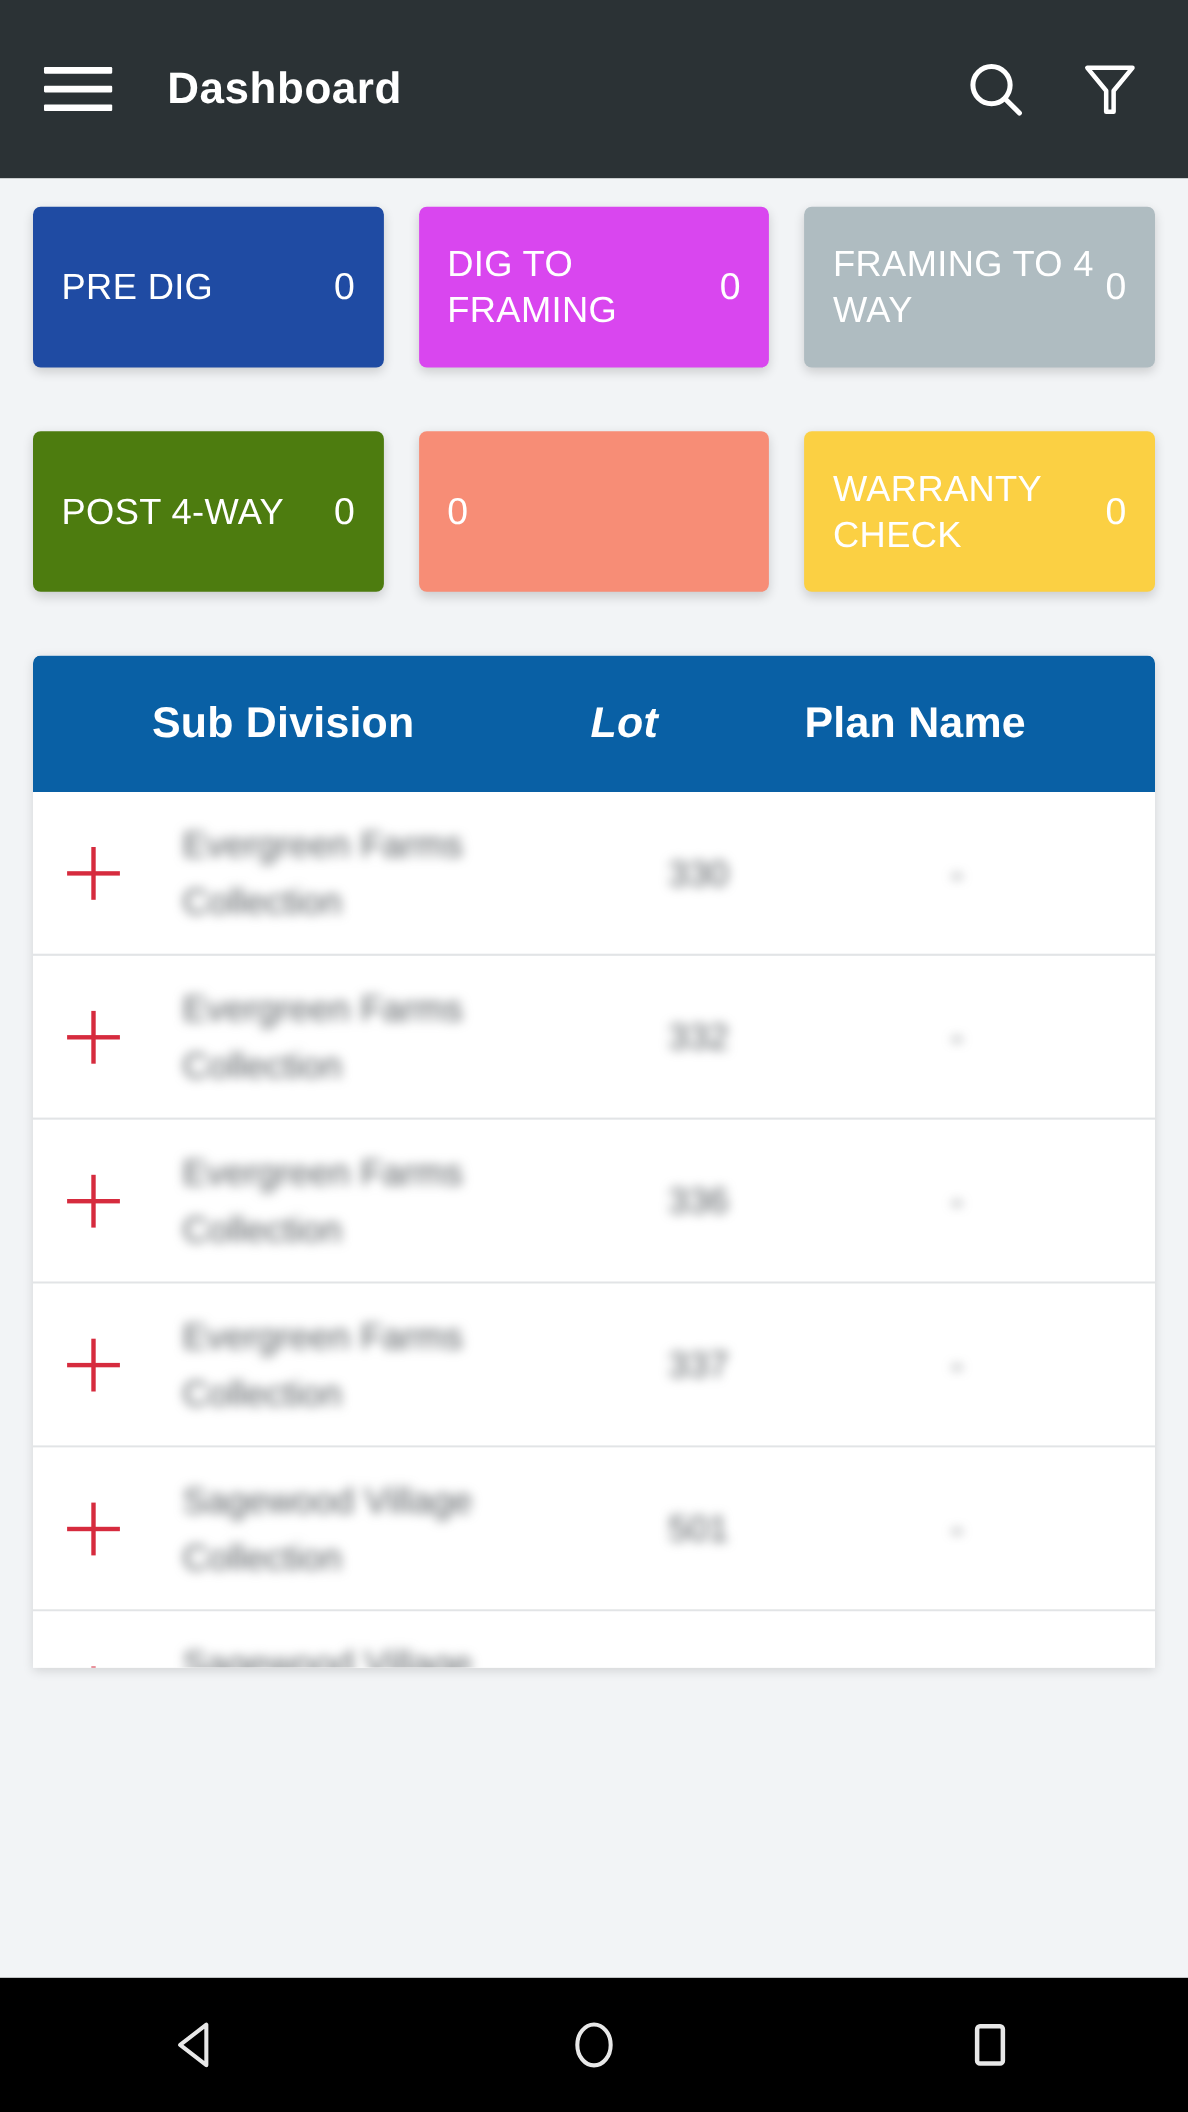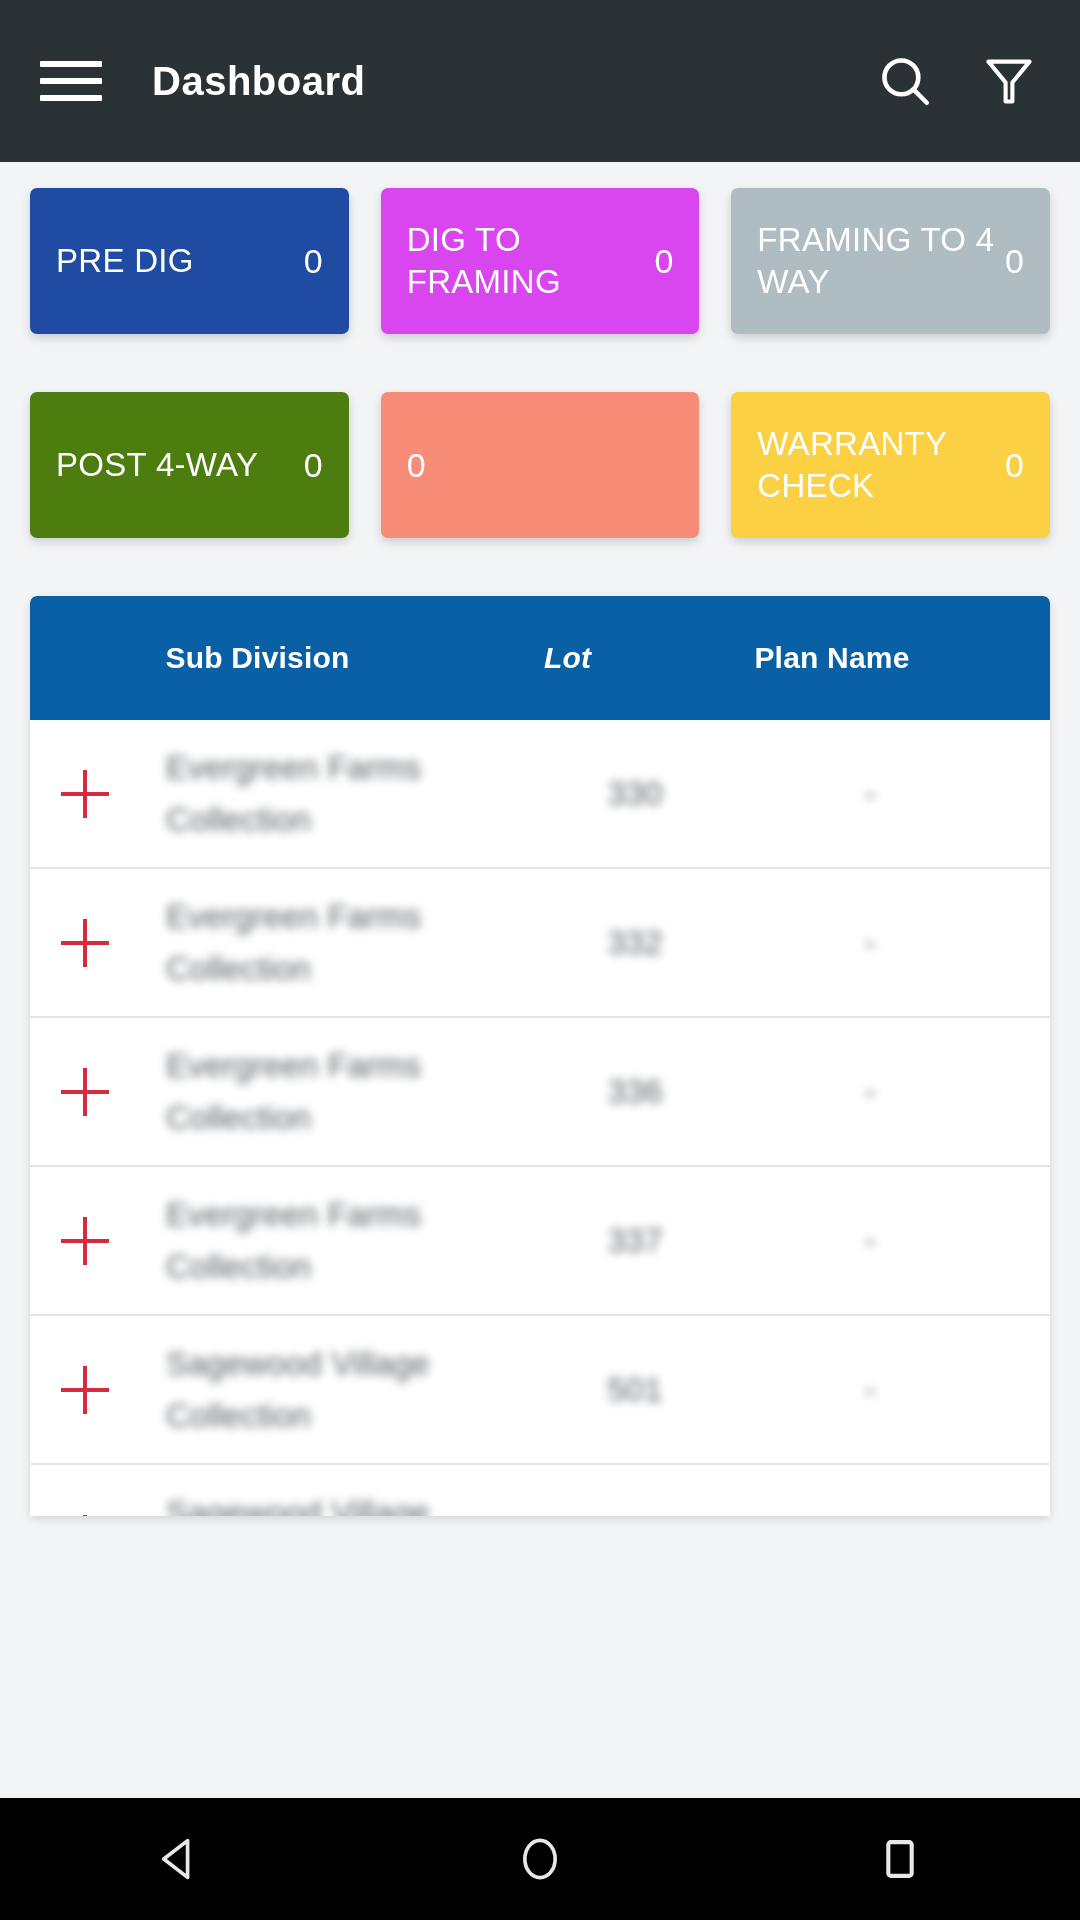--- a/index.html
+++ b/index.html
@@ -23,21 +23,21 @@
   .appbar-title {
     color:#ffffff; font-size:40px; font-weight:bold;
     letter-spacing:0.5px; margin-left:50px; white-space:nowrap;
   }
   .appbar-actions { margin-left:auto; display:flex; align-items:center; gap:42px; }
   .icon-btn { width:62px; height:62px; display:flex; align-items:center; justify-content:center; cursor:pointer; }
   .icon-btn svg { display:block; }
 
   
   .tiles { padding:26px 30px 0 30px; }
-  .tile-row { display:flex; gap:32px; margin-bottom:58px; }
+  .tile-row { display:flex; gap:32px; margin-bottom:58px;justify-content:flex-end; }
   .tile {
     flex:1; height:146px; border-radius:7px;
     box-shadow:0 4px 10px rgba(0,0,0,0.16);
     display:flex; align-items:center; padding:0 26px;
     color:#ffffff; cursor:pointer; position:relative;
   }
   .tile-label {
     font-size:33px; line-height:42px; font-weight:normal;
     letter-spacing:0.3px; flex:1; padding-right:8px;
     overflow:hidden; word-break:break-word;
@@ -51,21 +51,21 @@
     border-radius:7px 7px 0 0;
     box-shadow:0 3px 10px rgba(0,0,0,0.13);
     overflow:hidden;
     height:920px;
   }
   .table-head {
     background:#0960a5; color:#ffffff;
     display:flex; align-items:center;
     height:124px; border-radius:6px 6px 0 0;
   }
-  .th { font-size:30px; font-weight:bold; letter-spacing:0.2px; }
+  .th { font-size:39px; font-weight:bold; letter-spacing:0.2px; }
   .th-sub { flex:0 0 455px; text-align:center; }
   .th-lot { flex:0 0 165px; text-align:center;font-style:italic; }
   .th-plan { flex:1; text-align:center; padding-right:36px; }
 
   .table-body { background:#ffffff; }
   .trow {
     display:flex; align-items:center;
     height:149px; border-bottom:2px solid #e2e4e6;
     background:#ffffff;
   }

